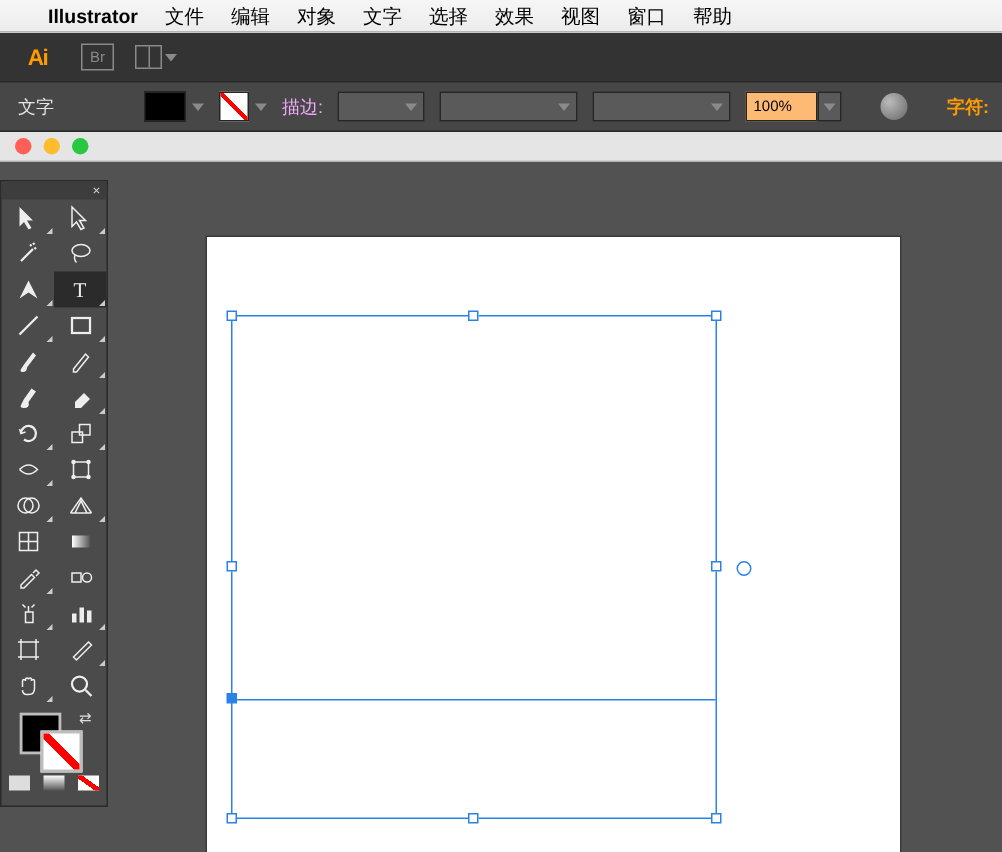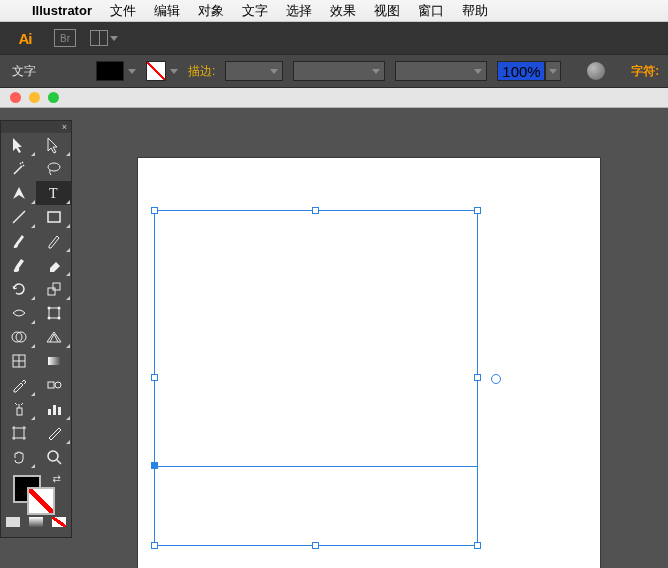--- a/index.html
+++ b/index.html
@@ -20,24 +20,24 @@
   .top-arrange .cols:before { content:""; position:absolute; left:8px; top:0; width:1px; height:100%; background:#8a8a8a; }
   .caret-down { width:0; height:0; border-left:4px solid transparent; border-right:4px solid transparent; border-top:5px solid #8a8a8a; }
 
   
   .control-bar { position: absolute; left:0; top:54px; width:100%; height:34px; background:#474747; border-top:1px solid #2a2a2a; border-bottom:1px solid #2a2a2a; display:flex; align-items:center; padding-left:12px; gap:10px; color:#ddd; font-size:12px; }
   .cb-label { color:#e5e5e5; }
   .swatch { width:28px; height:20px; background:#000; border:1px solid #262626; position:relative; display:flex; align-items:center; }
   .swatch-pair { display:flex; align-items:center; gap:4px; }
   .swatch-none { width:20px; height:20px; background:#fff; border:1px solid #262626; position:relative; }
   .swatch-none:before { content:""; position:absolute; left:0; top:0; width:100%; height:100%; background: linear-gradient(to bottom left, transparent 45%, #ff0000 45%, #ff0000 55%, transparent 55%); }
-  .stroke-label { color:#eab308; }
+  .stroke-label { color:#f0abfc; }
   .stroke-select { width:58px; height:20px; background:#5a5a5a; border:1px solid #262626; display:flex; align-items:center; justify-content:flex-end; padding-right:4px; }
   .wide-select { width:92px; height:20px; background:#5a5a5a; border:1px solid #262626; display:flex; align-items:center; justify-content:flex-end; padding-right:4px; }
-  .opacity-field { width:48px; height:20px; background:#1d4ed8; border:1px solid #262626; display:flex; align-items:center; padding-left:4px; color:#000; font-size:15px; }
+  .opacity-field { width:48px; height:20px; background:#fdba74; border:1px solid #262626; display:flex; align-items:center; padding-left:4px; color:#000; font-size:10px; }
   .opacity-box { display:flex; align-items:center; }
   .op-step { width:16px; height:20px; background:#5a5a5a; border:1px solid #262626; display:flex; align-items:center; justify-content:center; }
   .globe { width:18px; height:18px; border-radius:50%; background: radial-gradient(circle at 6px 6px, #bbb, #666); }
   .char-label { color:#ff9a00;font-weight:bold; }
 
   
   .doc-window { position:absolute; left:0; top:88px; width:100%; height:20px; background:#e5e5e5; display:flex; align-items:center; padding-left:10px; gap:8px; border-bottom:1px solid #b5b5b5; }
   .dot { width:11px; height:11px; border-radius:50%; }
   .dot.red{background:#ff5f57;} .dot.yellow{background:#febc2e;} .dot.green{background:#28c840;}
 

